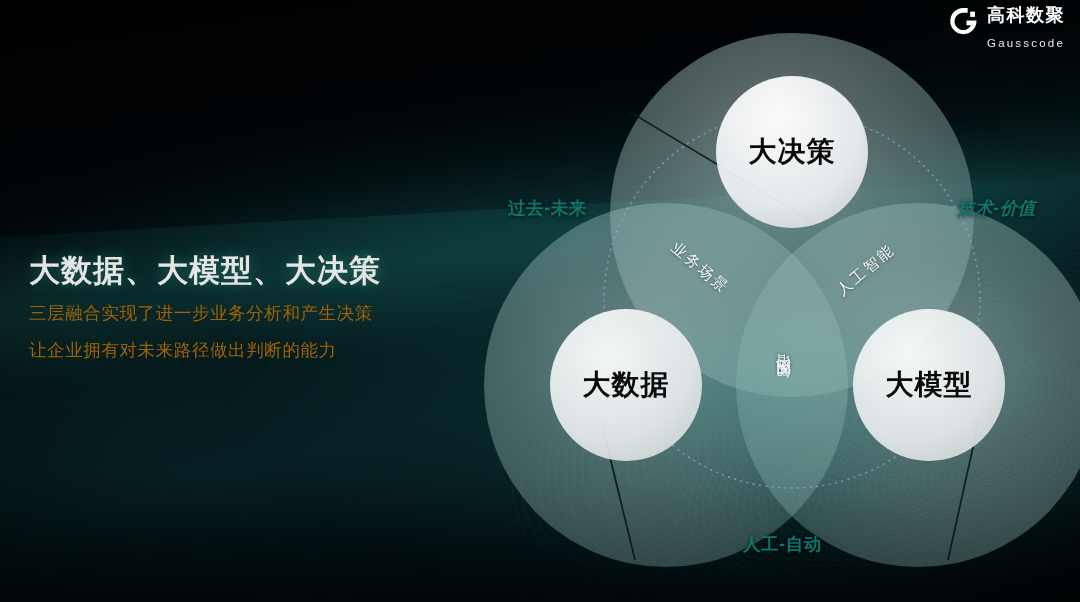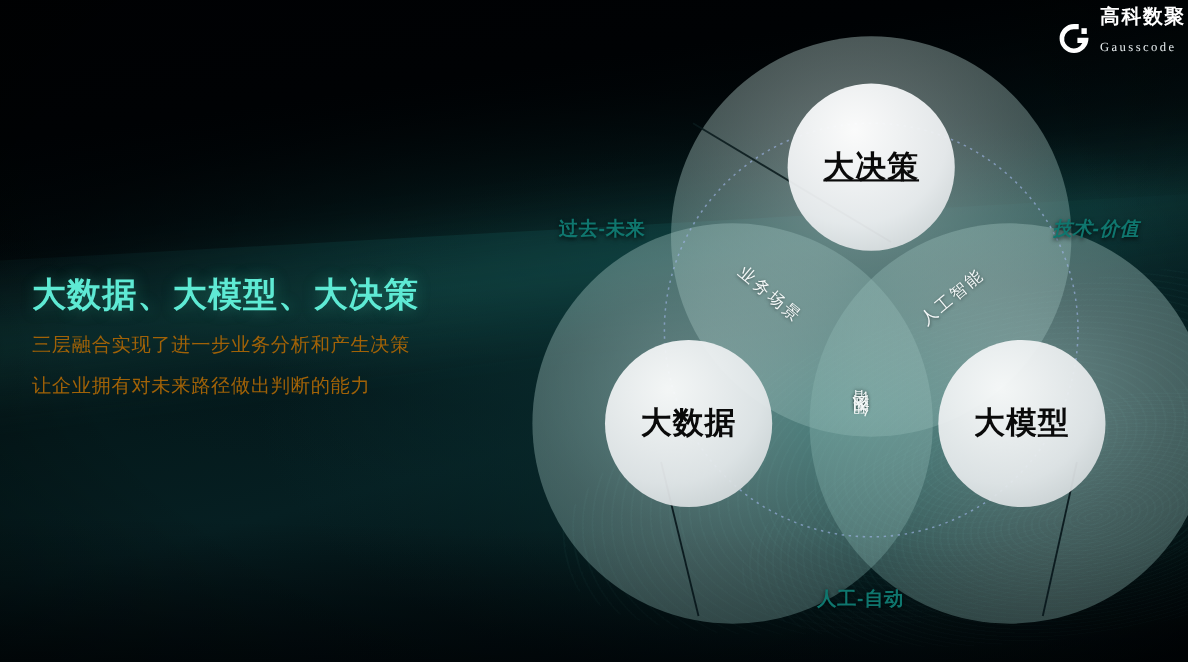--- a/index.html
+++ b/index.html
@@ -92,27 +92,26 @@
     position: absolute;
     left: -5%; bottom: -16%;
     width: 115%; height: 36%;
     background: linear-gradient(to top, #000205 0%, rgba(0,4,7,0.75) 40%, rgba(0,0,0,0) 100%);
     transform: rotate(1.4deg);
   }
 
   
   .logo {
     position: absolute;
-    right: 2px;
+    right: 15px;
     top: 6px;
     display: flex;
-    align-items: flex-end;
+    align-items: flex-start;
     gap: 9px;
     z-index: 40;
-    font-family: Liberation Serif, serif;
   }
   .logo-mark { width: 30px; height: 30px; display: block; }
   .logo-text { display: flex; flex-direction: column; line-height: 1; }
   .logo-cn {
     color: #ffffff;
     font-size: 18px;
     font-weight: 700;
     letter-spacing: 1.5px;
     white-space: nowrap;
   }
@@ -126,29 +125,28 @@
 
   
   .copy {
     position: absolute;
     left: 29px;
     top: 252px;
     z-index: 30;
     width: 440px;
   }
   .copy-title {
-    color: #5eead4;
+    color: #e5e5e5;
     font-size: 31px;
     font-weight: 700;
     letter-spacing: 1px;
     line-height: 1.25;
     margin: 0 0 14px 0;
     white-space: nowrap;
     text-shadow: 0 0 14px rgba(70,220,180,0.35);
-    font-family: Liberation Mono, monospace;
   }
   .copy-line {
     color: #a16207;
     font-size: 17.5px;
     line-height: 1.0;
     letter-spacing: 0.6px;
     margin: 0 0 20px 0;
     white-space: nowrap;
   }
   .copy-line:last-child { margin-bottom: 0; }
@@ -183,21 +181,21 @@
   .core-label {
     position: absolute;
     color: #0a0a0a;
     font-size: 28px;
     font-weight: 700;
     letter-spacing: 1px;
     white-space: nowrap;
     transform: translate(-50%, -50%);
     z-index: 33;
   }
-  .core-top  { left: 792px; top: 152px; text-decoration: underline; }
+  .core-top  { left: 792px; top: 152px; }
   .core-bl   { left: 626px; top: 385px; }
   .core-br   { left: 929px; top: 385px; text-align: right; }
 
   
   .ilabel {
     position: absolute;
     color: #f4f8f8;
     font-size: 15px;
     font-weight: 500;
     letter-spacing: 2.5px;

